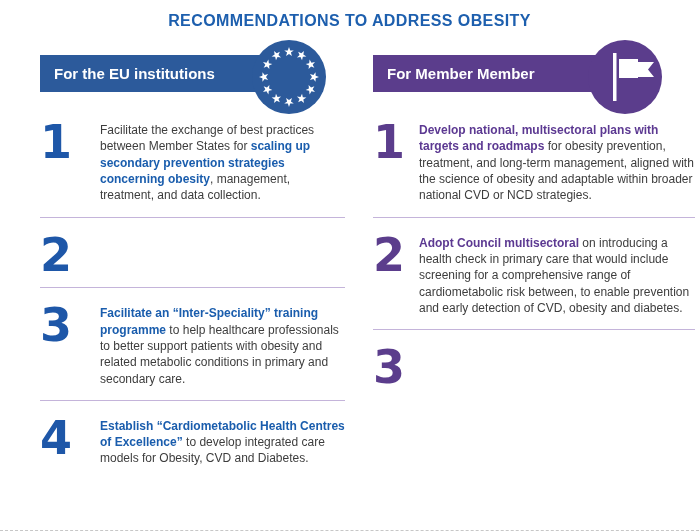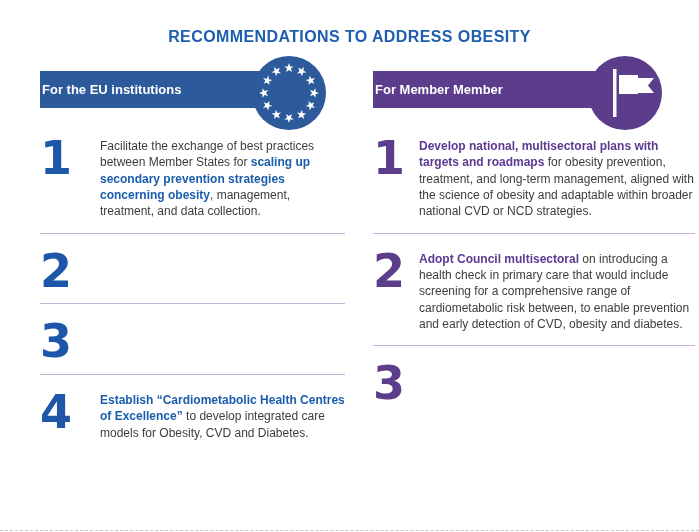--- a/index.html
+++ b/index.html
@@ -6,42 +6,42 @@
   body {
     width: 699px; height: 532px;
     background: #ffffff;
     position: relative;
     overflow: hidden;
     font-family: "Liberation Sans", sans-serif;
     -webkit-font-smoothing: antialiased;
   }
   .page-title {
     text-align: center;
-    padding-top: 28px;
+    padding-top: 12px;
     font-size: 16px;
     font-weight: 800;
     letter-spacing: 0.4px;
     color: var(--title-blue, #1d5fae);
   }
   .columns {
     display: flex;
     margin-top: 12px;
     padding-left: 40px;
     box-sizing: border-box;
   }
   .column { position: relative; }
   .column-eu { width: 305px; margin-right: 28px; }
   .column-ms { width: 322px; }
 
   .header { position: relative; height: 72px; }
   .header-bar {
     position: absolute; top: 13px; left: 0; height: 37px;
     display: flex; align-items: center;
-    padding-left: 2px; box-sizing: border-box;
-    color: #fff; font-weight: 700; font-size: 13px;
+    padding-left: 14px; box-sizing: border-box;
+    color: #fff; font-weight: 700; font-size: 15px;
   }
   .column-eu .header-bar { width: 250px; background: var(--blue, #2c5a9b); }
   .column-ms .header-bar { width: 238px; background: var(--purple, #5b3d8c); }
   .header-circle {
     position: absolute; top: -2px; width: 74px; height: 74px;
     border-radius: 50%;
     display: flex; align-items: center; justify-content: center;
   }
   .column-eu .header-circle { left: 212px; background: var(--blue, #2c5a9b); }
   .column-ms .header-circle { left: 215px; background: var(--purple, #5b3d8c); }
@@ -118,20 +118,21 @@
           <div class="num">1</div>
           <p class="item-text"><span class="seg">Facilitate the exchange of best practices between Member States for </span><span class="seg bold">scaling up secondary prevention strategies concerning obesity</span><span class="seg">, management, treatment, and data collection.</span></p>
         </div>
         <div class="divider"></div>
         <div class="item">
           <div class="num">2</div>
         </div>
         <div class="divider"></div>
         <div class="item">
           <div class="num">3</div>
+          <p class="item-text"><span class="seg bold">Facilitate an “Inter-Speciality” training programme</span><span class="seg"> to help healthcare professionals to better support patients with obesity and related metabolic conditions in primary and secondary care.</span></p>
         </div>
         <div class="divider"></div>
         <div class="item">
           <div class="num">4</div>
           <p class="item-text"><span class="seg bold">Establish “Cardiometabolic Health Centres of Excellence”</span><span class="seg"> to develop integrated care models for Obesity, CVD and Diabetes.</span></p>
         </div>
       </div>
   </div>
 
   <div class="column column-ms">

